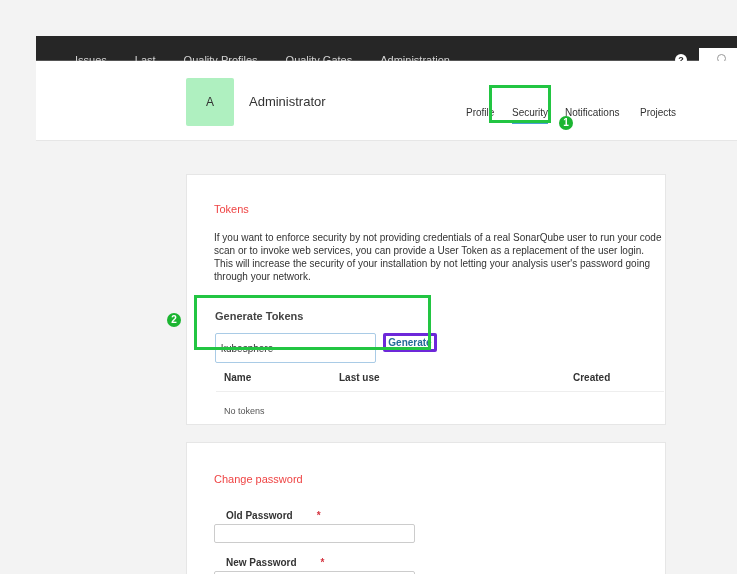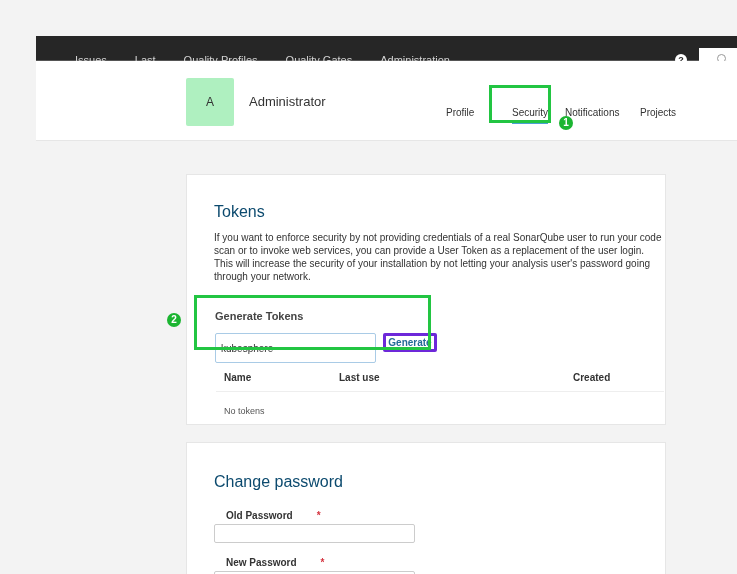--- a/index.html
+++ b/index.html
@@ -66,21 +66,21 @@
     position: absolute; width: 14px; height: 14px; border-radius: 50%;
     background: #1bb531; color: #fff; font-size: 10px; font-weight: bold;
     text-align: center; line-height: 14px;
   }
 
   
   .card {
     position: absolute; left: 150px; width: 480px; background: #fff;
     border: 1px solid #e6e6e6;
   }
-  .card-title { position: absolute; left: 15px; font-size: 16px; color: #0c4a6e; }
+  .card-title { position: absolute; left: 15px; font-size: 11px; color: #ef4444; }
   .desc {
     position: absolute; left: 15px; top: 44px; width: 450px;
     font-size: 10px; line-height: 13px; color: #333;
   }
   .gen-title { position: absolute; left: 16px; top: 123px; font-size: 11px; font-weight: bold; color: #444; }
   .token-input {
     position: absolute; left: 16px; top: 146px; width: 161px; height: 30px;
     border: 1px solid #a9cbe6; border-radius: 2px; padding: 0 5px;
     font-family: "Liberation Sans", sans-serif; font-size: 10px; color: #333; outline: none;
   }
@@ -116,21 +116,21 @@
   <div class="search">
     <span class="mag"></span>
     <input type="text" placeholder="Search for pro" style="">
   </div>
 </div>
 
 <div class="header"></div>
 <div class="avatar">A</div>
 <div class="username">Administrator</div>
 <div class="tabs">
-  <span class="tab" style="left:398px;">Profile</span>
+  <span class="tab" style="left:418px;">Profile</span>
   <span class="tab active" style="left:464px;">Security</span>
   <span class="tab" style="left:517px;">Notifications</span>
   <span class="tab" style="left:592px;">Projects</span>
 </div>
 
 <div class="annot-box" style="left:453px; top:49px; width:62px; height:38px;"></div>
 <div class="badge" style="left:523px; top:80px;">1</div>
 
 <div class="card" style="top:138px; height:251px;">
   <div class="card-title" style="top:16px;">Tokens</div>

